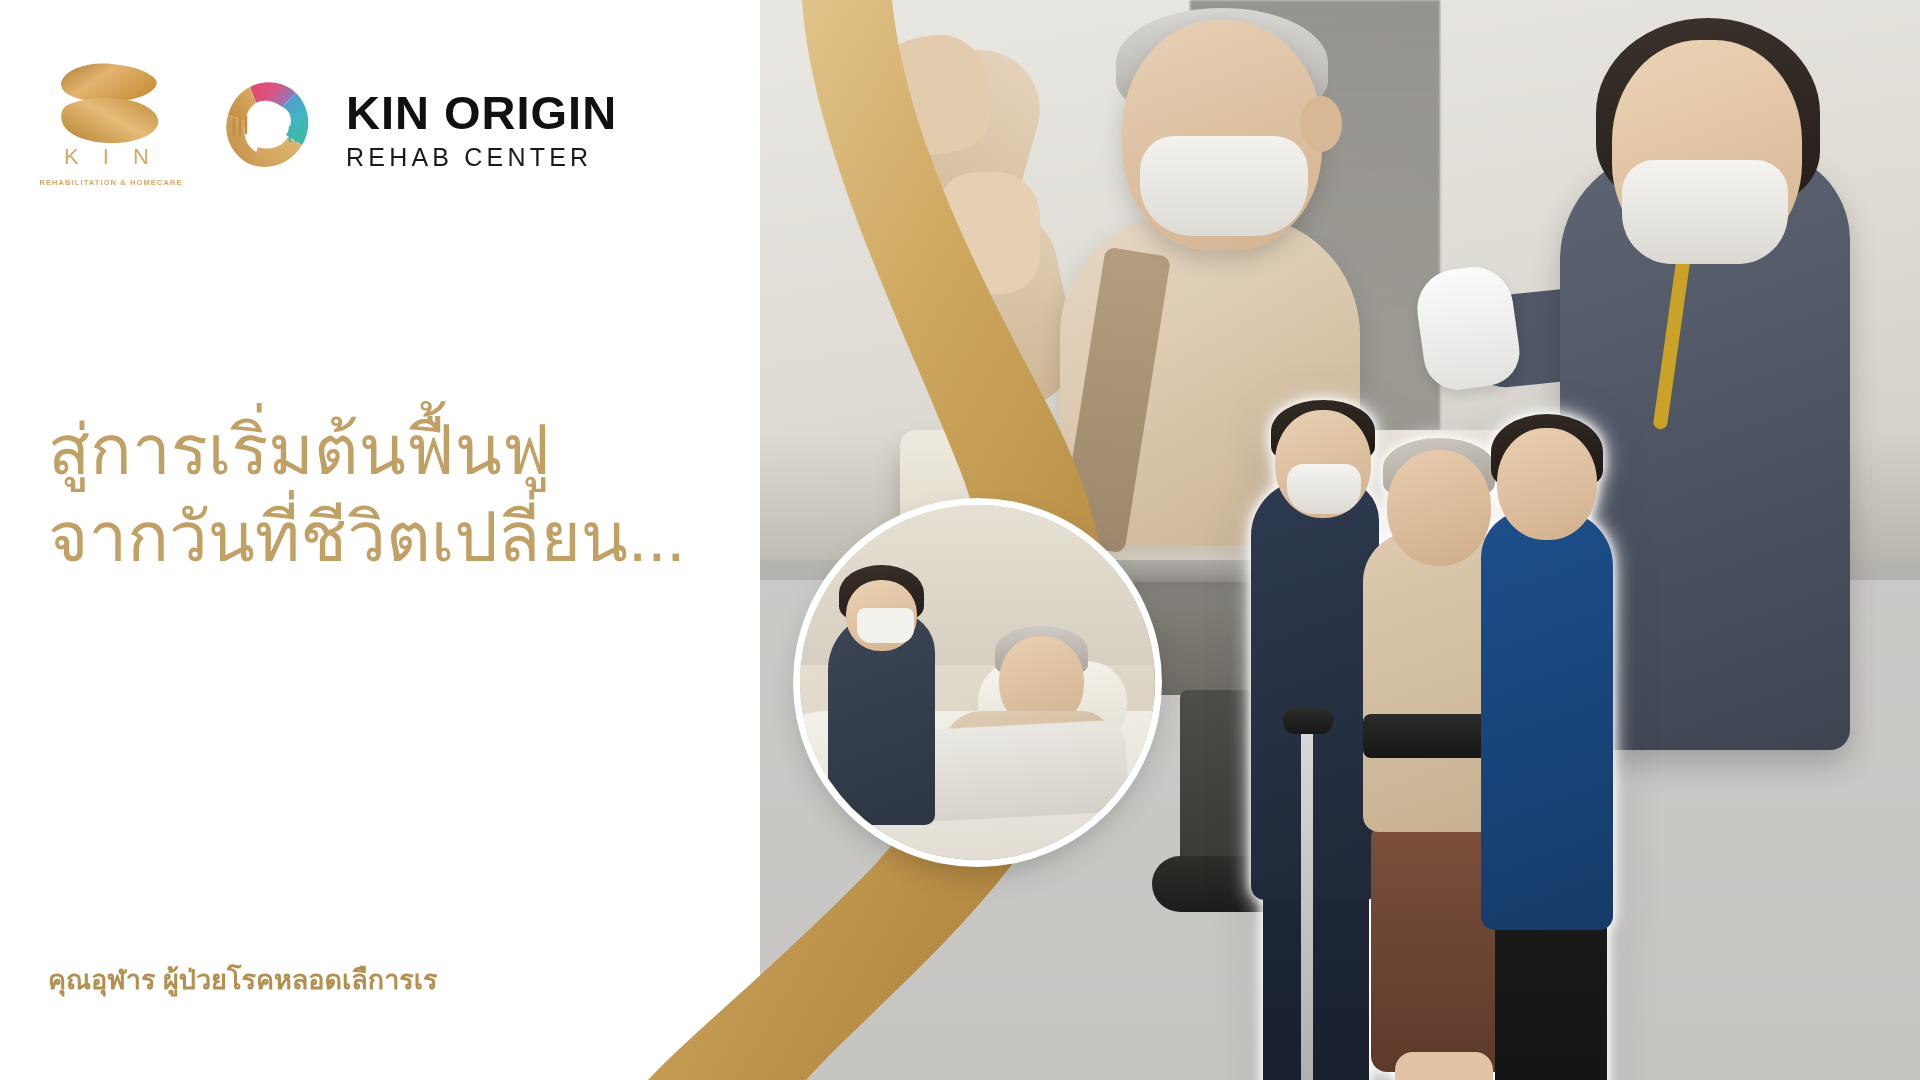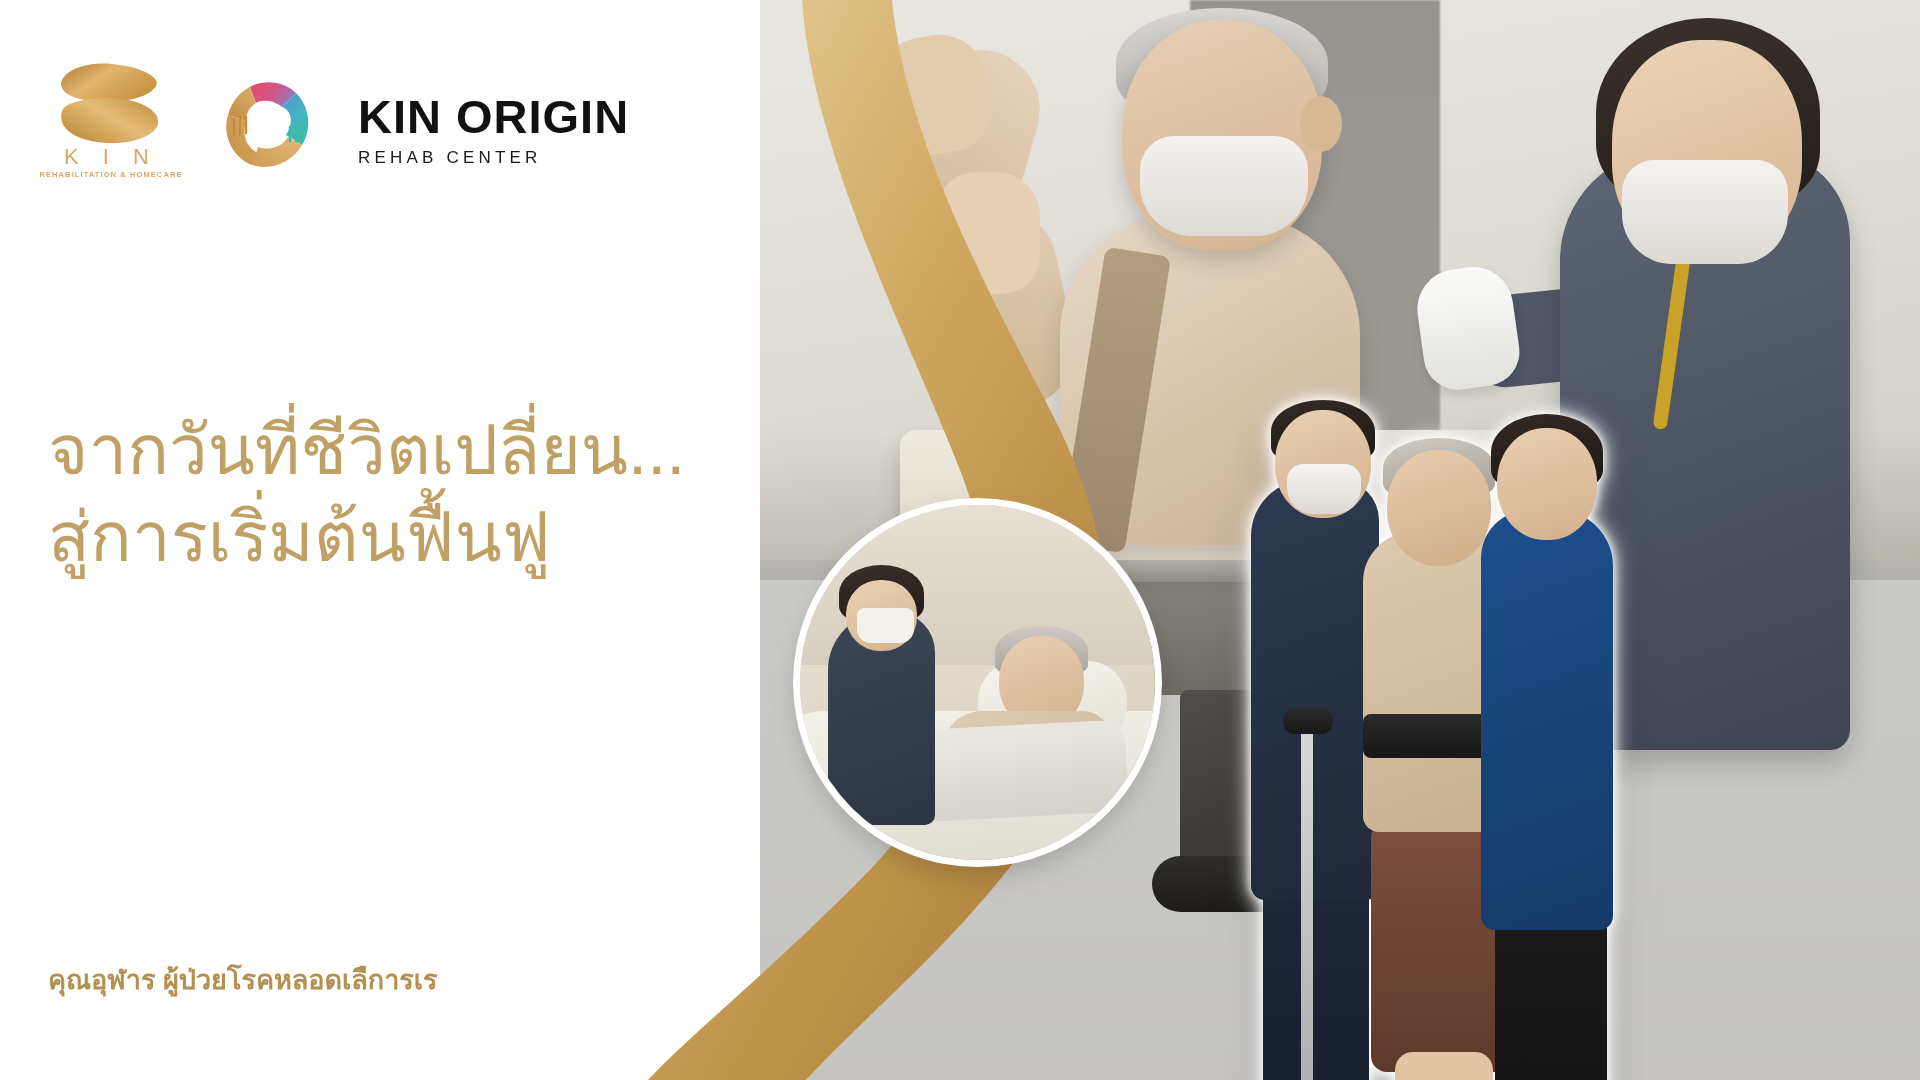--- a/index.html
+++ b/index.html
@@ -171,28 +171,28 @@
 
   
   .logo-row{position:absolute;left:50px;top:58px;display:flex;align-items:center;gap:40px;}
 
   .kin-mark{position:relative;width:122px;height:142px;}
   .kin-mark .letters{
     position:absolute;left:0;top:86px;width:122px;text-align:center;
     font-size:22px;letter-spacing:9px;color:#d9a765;font-weight:400;
   }
   .kin-mark .tagline{
-    position:absolute;left:-14px;top:112px;width:150px;text-align:center;
+    position:absolute;left:-14px;top:120px;width:150px;text-align:center;
     font-size:7.5px;letter-spacing:1.1px;color:#d9a765;font-weight:700;
   }
 
   .origin-lockup{display:flex;align-items:center;gap:22px;}
-  .origin-text{line-height:1;margin-left:12px;}
+  .origin-text{line-height:1;}
   .origin-title{font-size:47px;font-weight:700;letter-spacing:1px;color:#111;}
-  .origin-sub{font-size:17px;font-weight:400;letter-spacing:4.2px;color:#1a1a1a;margin-top:9px;}
+  .origin-sub{font-size:25px;font-weight:400;letter-spacing:4.2px;color:#1a1a1a;margin-top:9px;}
 
   
   .headline{
     position:absolute;left:48px;top:238px;
     font-size:94px;font-weight:700;color:#b3904f;letter-spacing:.5px;
     line-height:1;white-space:nowrap;
   }
   .subhead{
     position:absolute;left:48px;top:408px;
     font-size:69px;font-weight:300;color:#c0a064;line-height:1.26;
@@ -371,19 +371,19 @@
       </svg>
       <div class="origin-text">
         <div class="origin-title">KIN ORIGIN</div>
         <div class="origin-sub">REHAB CENTER</div>
       </div>
     </div>
   </div>
 
 
   <div class="subhead">
+    <div>สู่การเริ่มต้นฟื้นฟู</div>
     <div>จากวันที่ชีวิตเปลี่ยน...</div>
-    <div>สู่การเริ่มต้นฟื้นฟู</div>
   </div>
 
   <div class="caption">คุณอุฬาร ผู้ป่วยโรคหลอดเลืการเร</div>
 
 </div>
 
 </body></html>

